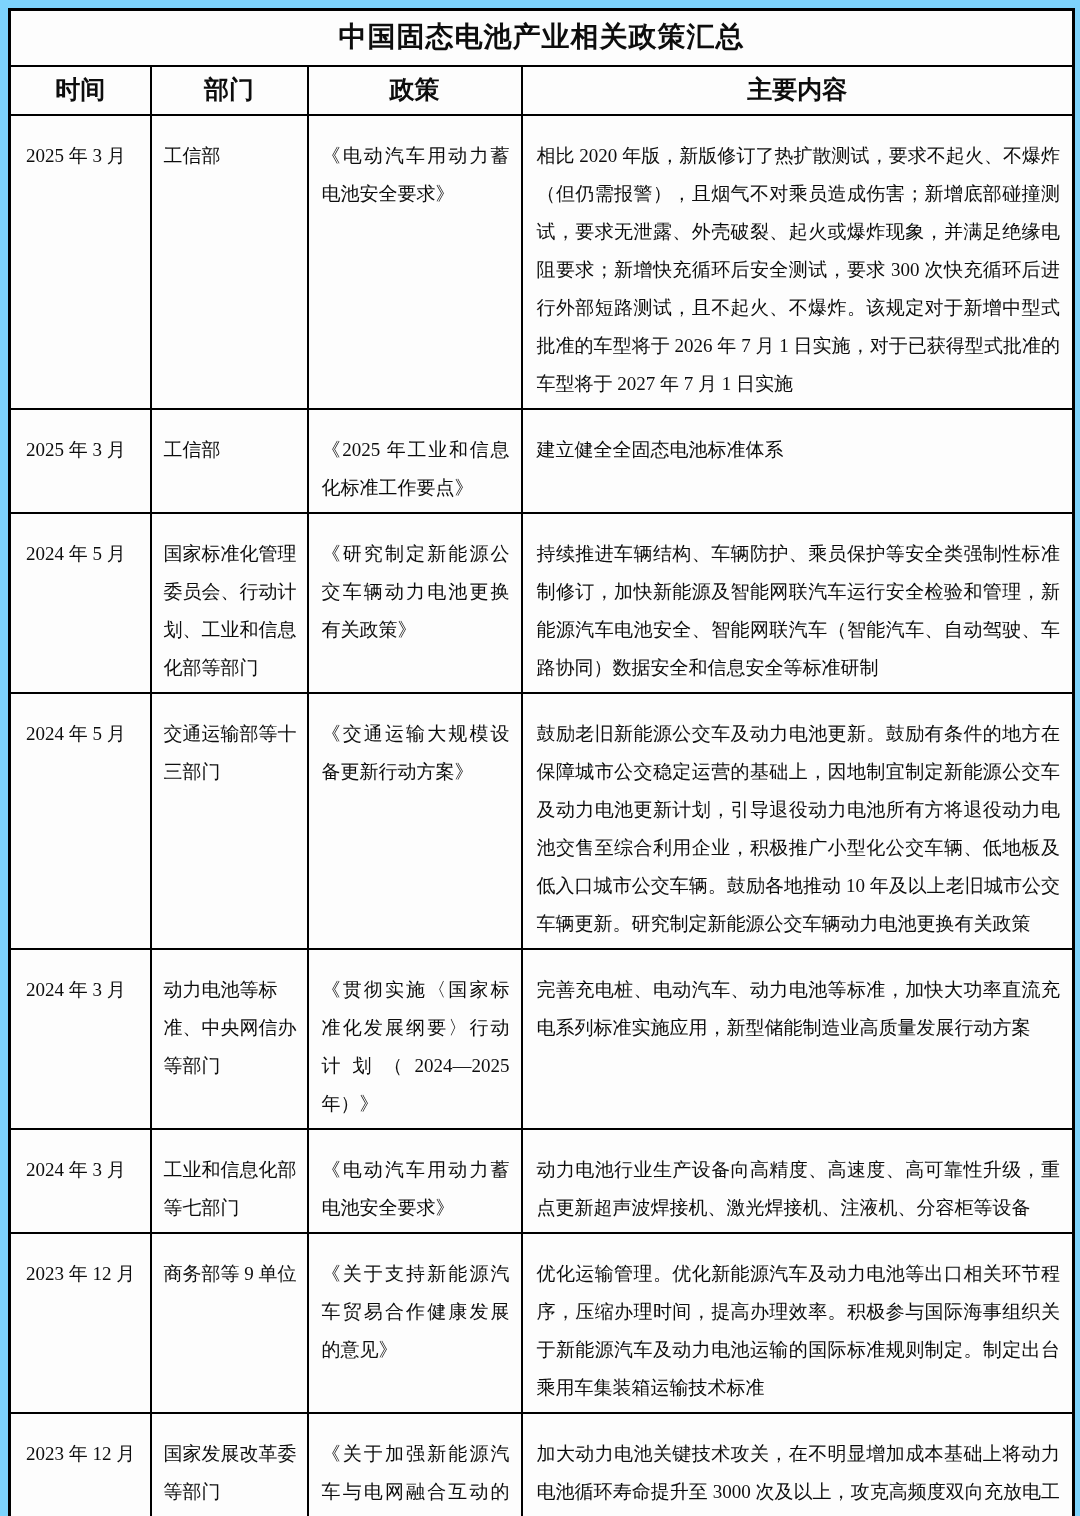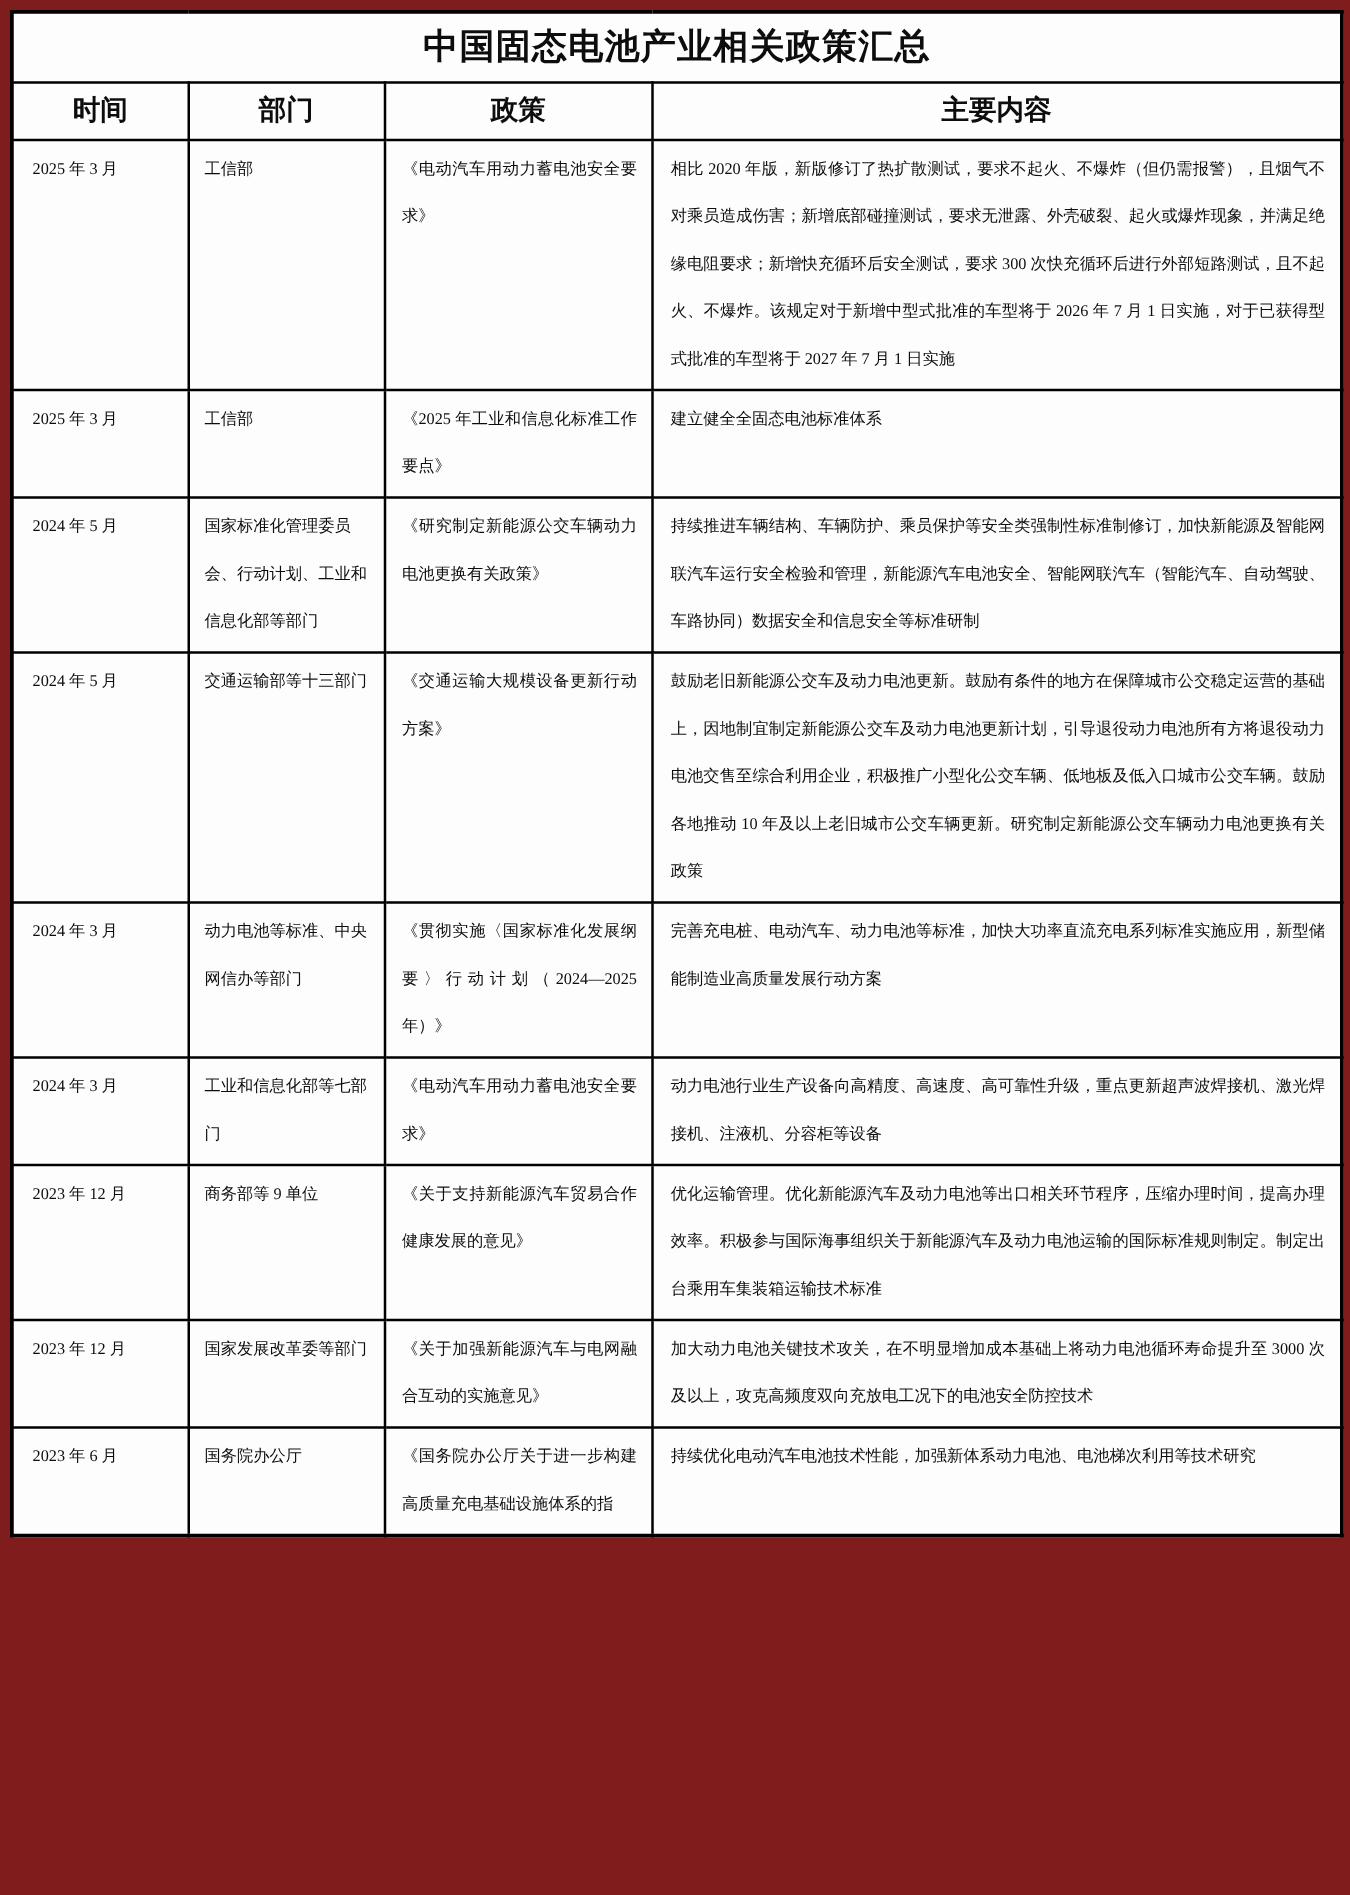--- a/index.html
+++ b/index.html
@@ -10,21 +10,21 @@
     height: 1516px;
     overflow: hidden;
     font-family: "Liberation Serif", "DejaVu Serif", serif;
     color: #0d0d0d;
   }
   .page {
     width: 1080px;
     height: 1516px;
     box-sizing: border-box;
     padding: 8px;
-    background: #7f1d1d;
+    background: #7dd3fc;
   }
   table.policy-table {
     width: 1064px;
     border-collapse: collapse;
     border: 3px solid #000;
     table-layout: fixed;
     background: #fdfdfd;
   }
   col.c-time   { width: 141px; }
   col.c-dept   { width: 157px; }
@@ -39,29 +39,29 @@
   .title-cell {
     text-align: center;
     font-size: 28px;
     font-weight: bold;
     padding: 7px 4px 9px 4px;
     letter-spacing: 1px;
     vertical-align: middle;
   }
   th.col-header {
     text-align: center;
-    font-size: 22px;
+    font-size: 25px;
     font-weight: bold;
     padding: 6px 4px 8px 4px;
     vertical-align: middle;
   }
   td.cell {
-    font-size: 13px;
+    font-size: 19px;
     line-height: 38px;
-    padding: 3px 10px 5px 12px;
+    padding: 21px 10px 5px 12px;
   }
   td.time-cell {
     padding-left: 15px;
     white-space: nowrap;
     overflow: hidden;
   }
   td.policy-cell {
     text-align: justify;
     padding-left: 13px;
     padding-right: 11px;

